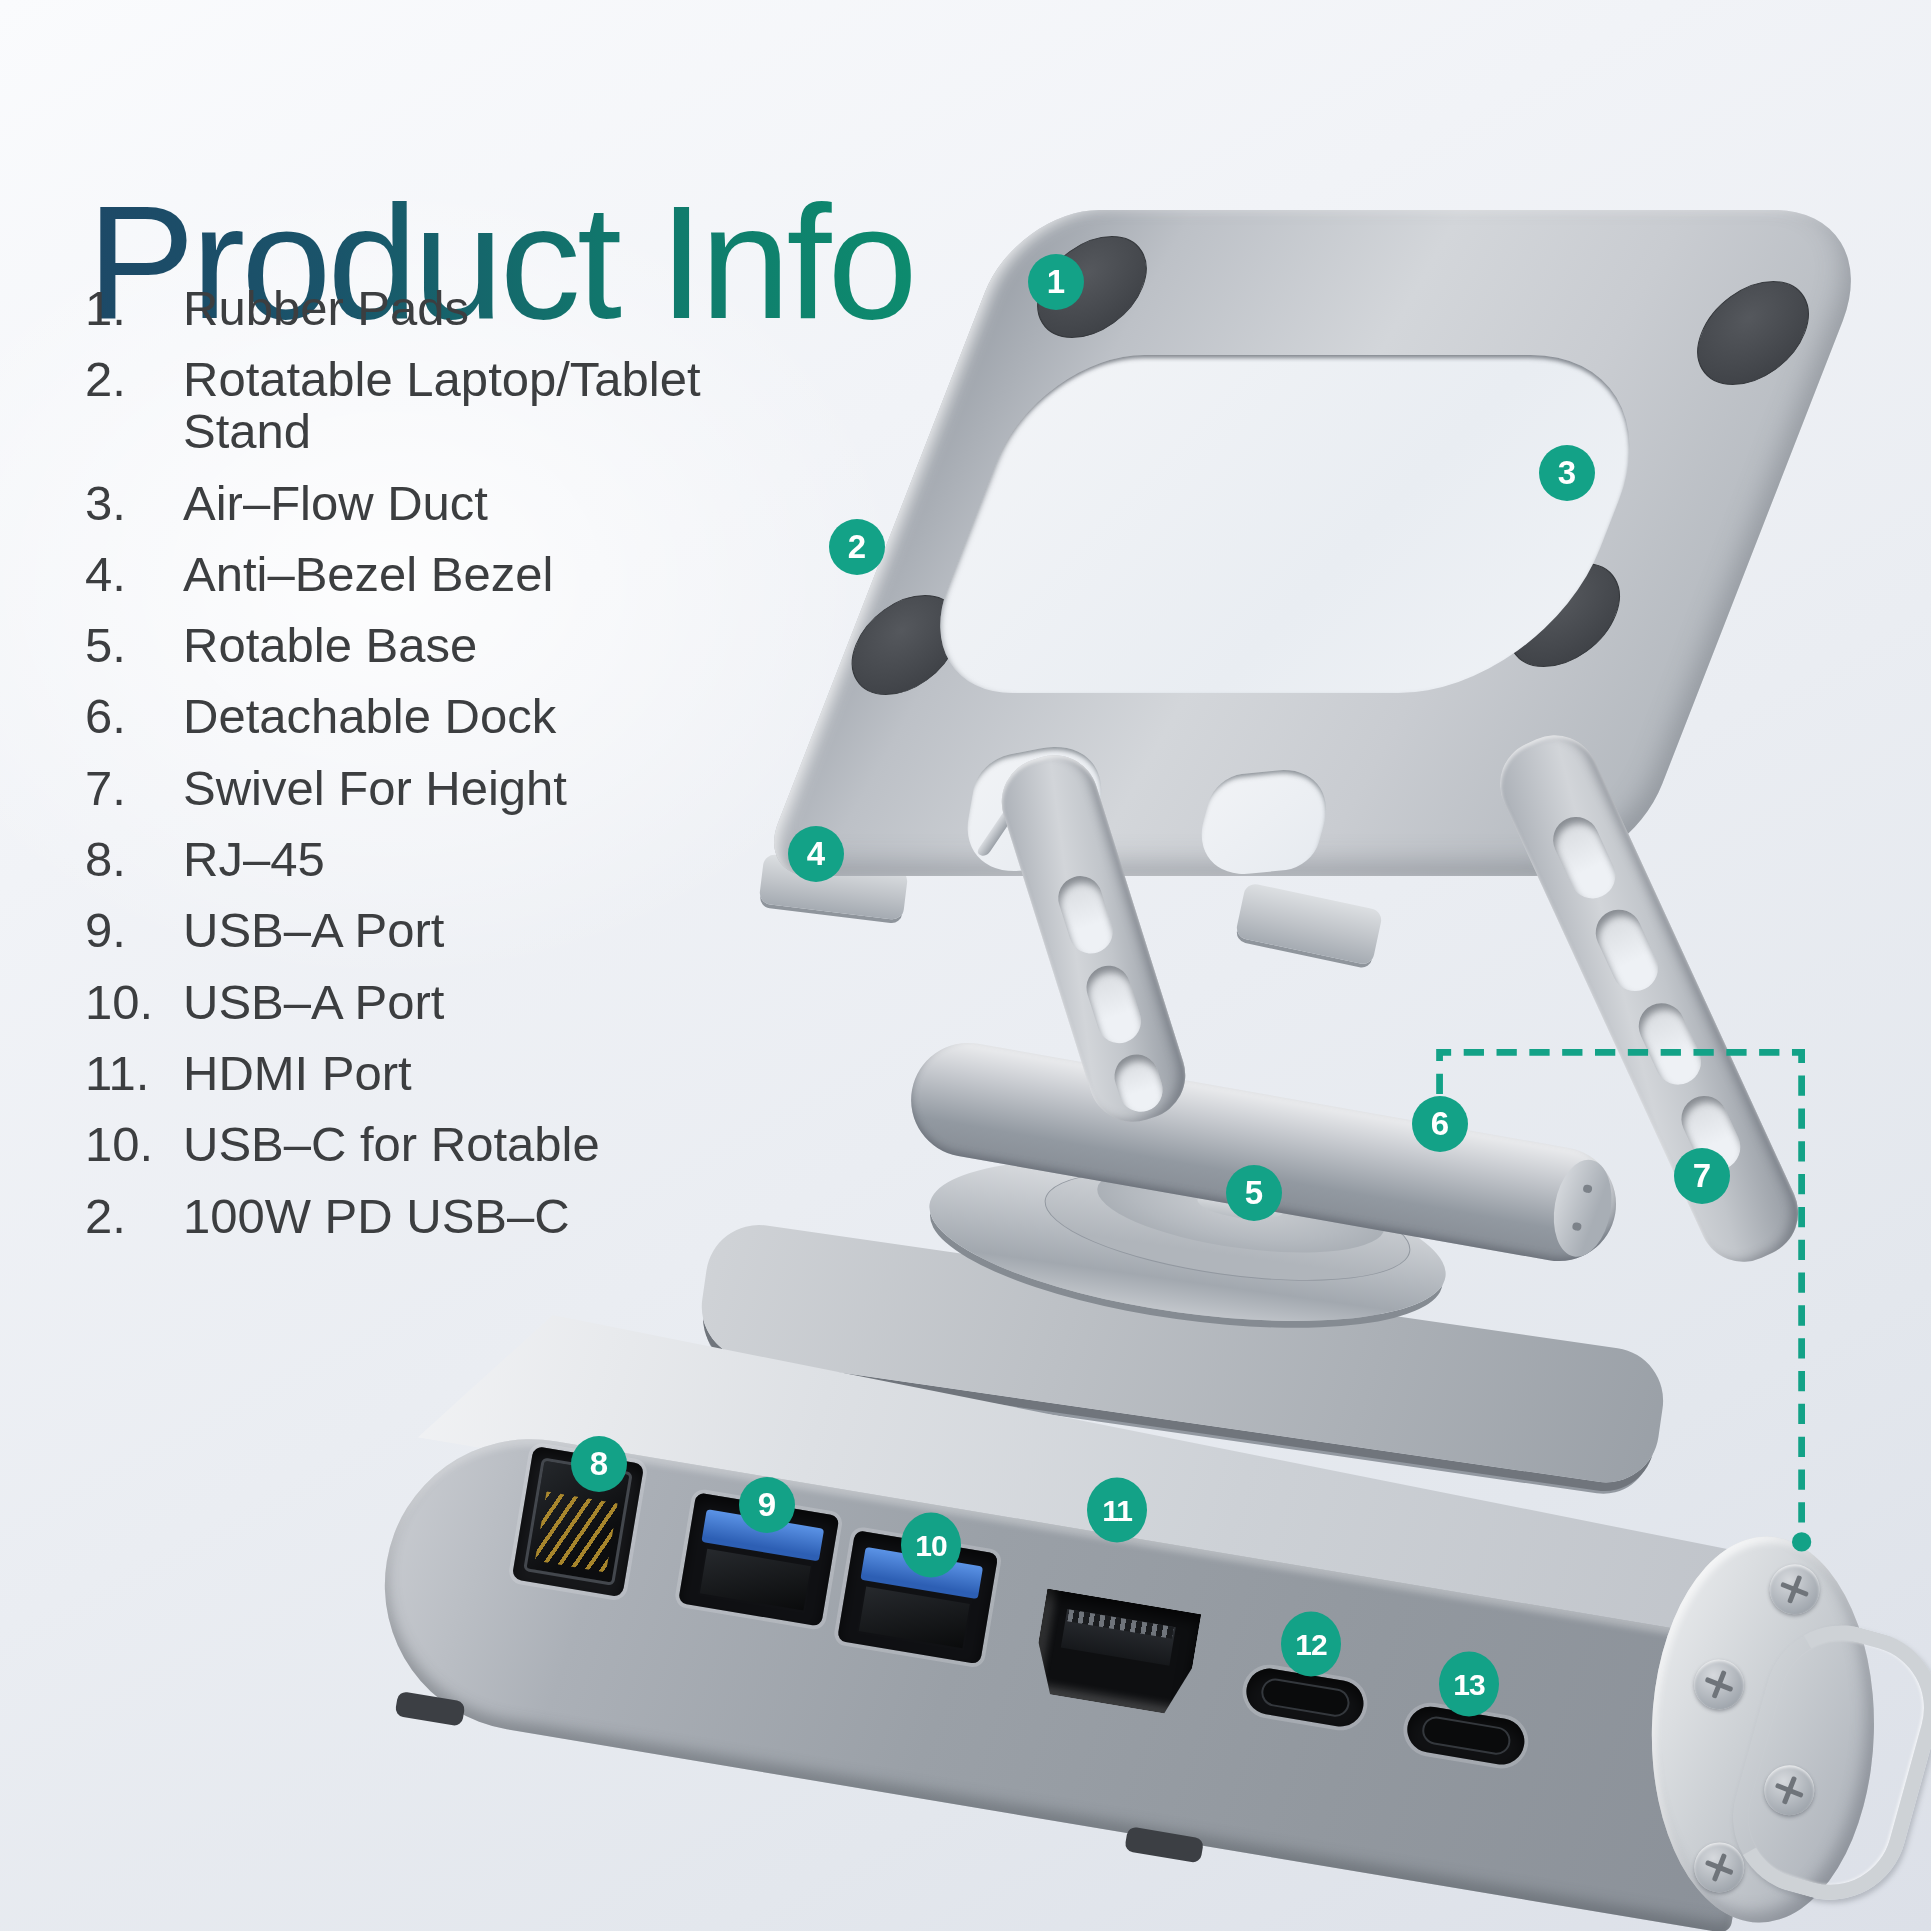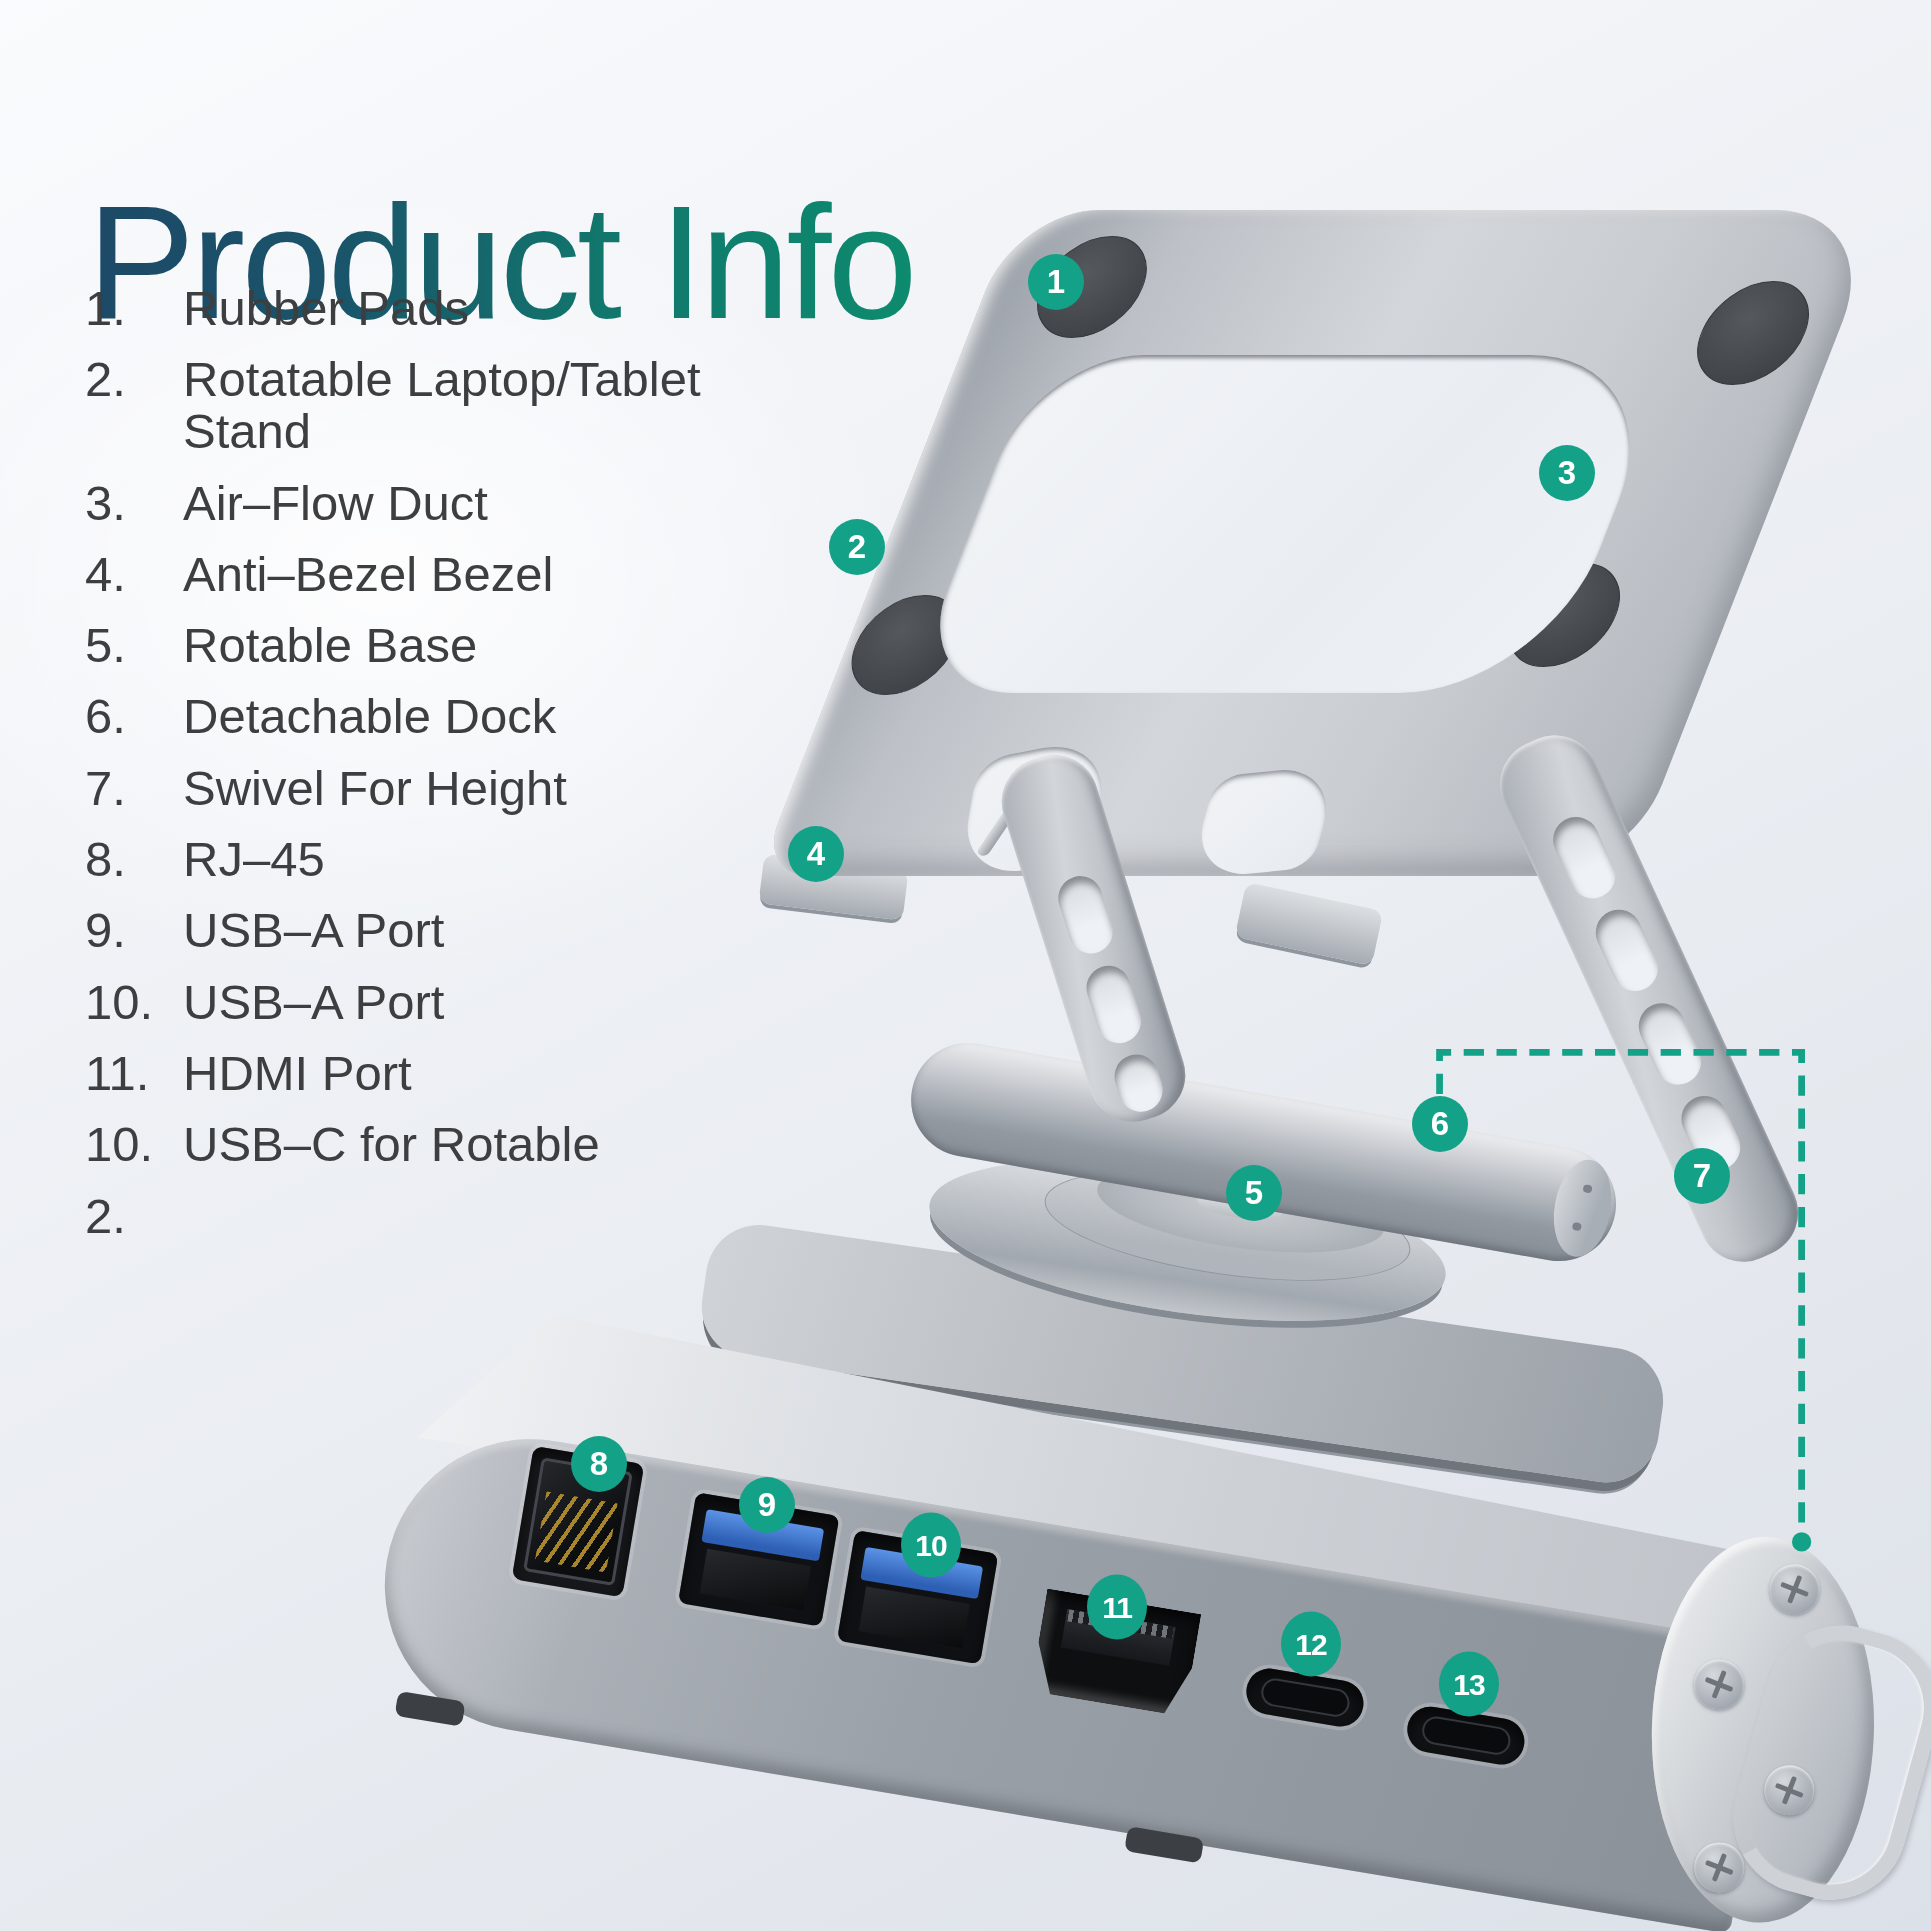--- a/index.html
+++ b/index.html
@@ -220,20 +220,21 @@
   <div class="info-item">
       <span class="num">11.</span>
       <span>HDMI Port</span>
     </div>
   <div class="info-item">
       <span class="num">10.</span>
       <span>USB–C for Rotable</span>
     </div>
   <div class="info-item">
       <span class="num">2.</span>
+      <span>100W PD USB–C</span>
     </div>
 </div>
 
 <div class="base"></div>
 <div class="disc"></div>
 <div class="disc-ring"></div>
 <div class="disc-top"></div>
 <div class="disc-cap"></div>
 
 <div class="bar">
@@ -316,16 +317,16 @@
 <div class="badge" style="left:1056px;top:282px;">1</div>
 <div class="badge" style="left:857px;top:547px;">2</div>
 <div class="badge" style="left:1567px;top:473px;">3</div>
 <div class="badge" style="left:816px;top:854px;">4</div>
 <div class="badge" style="left:1254px;top:1193px;">5</div>
 <div class="badge" style="left:1440px;top:1124px;">6</div>
 <div class="badge" style="left:1702px;top:1176px;">7</div>
 <div class="badge" style="left:599px;top:1464px;">8</div>
 <div class="badge" style="left:767px;top:1505px;">9</div>
 <div class="badge two" style="left:931px;top:1545px;">10</div>
-<div class="badge two" style="left:1117px;top:1607px;">11</div>
+<div class="badge two" style="left:1117px;top:1510px;">11</div>
 <div class="badge two" style="left:1311px;top:1644px;">12</div>
 <div class="badge two" style="left:1469px;top:1684px;">13</div>
 
 
 </body></html>

